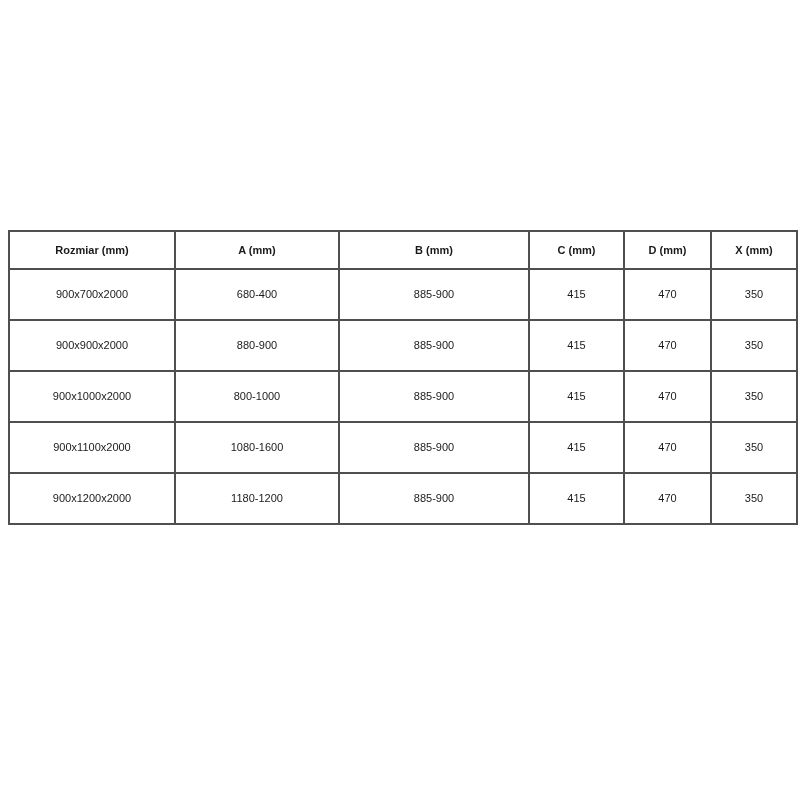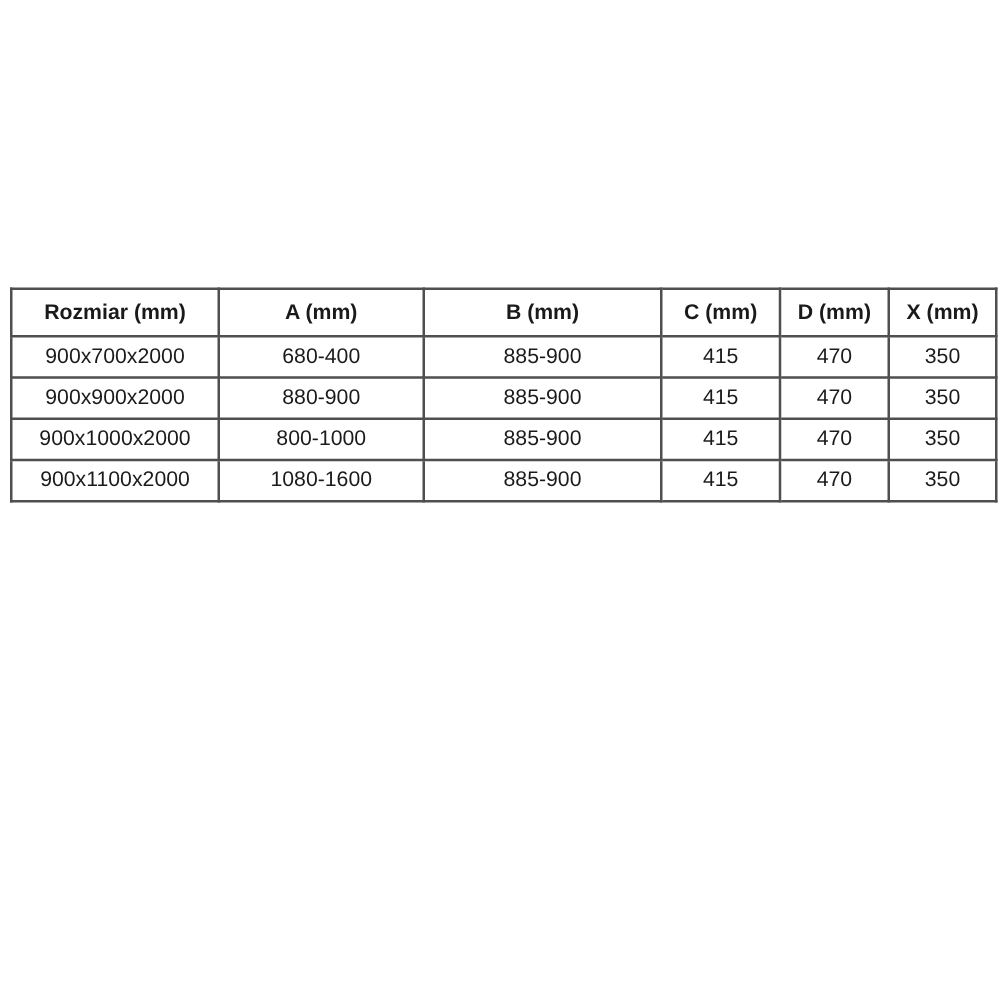--- a/index.html
+++ b/index.html
@@ -26,27 +26,27 @@
     table-layout: fixed;
     background: #ffffff;
   }
   table.size-table th,
   table.size-table td {
     border: 2px solid #4f4f4f;
     text-align: center;
     vertical-align: middle;
     padding: 0 4px;
     color: #1a1a1a;
-    font-size: 17px;
+    font-size: 11px;
     line-height: 1.1;
     overflow: hidden;
     white-space: nowrap;
   }
   table.size-table thead tr { height: 38px; }
-  table.size-table tbody tr { height: 33px; }
+  table.size-table tbody tr { height: 51px; }
   table.size-table th {
     font-weight: bold;
   }
   col.c-rozmiar { width: 166px; }
   col.c-a { width: 164px; }
   col.c-b { width: 190px; }
   col.c-c { width: 95px; }
   col.c-d { width: 87px; }
   col.c-x { width: 86px; }
 </style>
@@ -99,15 +99,23 @@
           <td>350</td>
         </tr>
         <tr>
           <td>900x1100x2000</td>
           <td>1080-1600</td>
           <td>885-900</td>
           <td>415</td>
           <td>470</td>
           <td>350</td>
         </tr>
+        <tr>
+          <td>900x1200x2000</td>
+          <td>1180-1200</td>
+          <td>885-900</td>
+          <td>415</td>
+          <td>470</td>
+          <td>350</td>
+        </tr>
       </tbody>
   </table>
 </div>
 
 </body></html>

